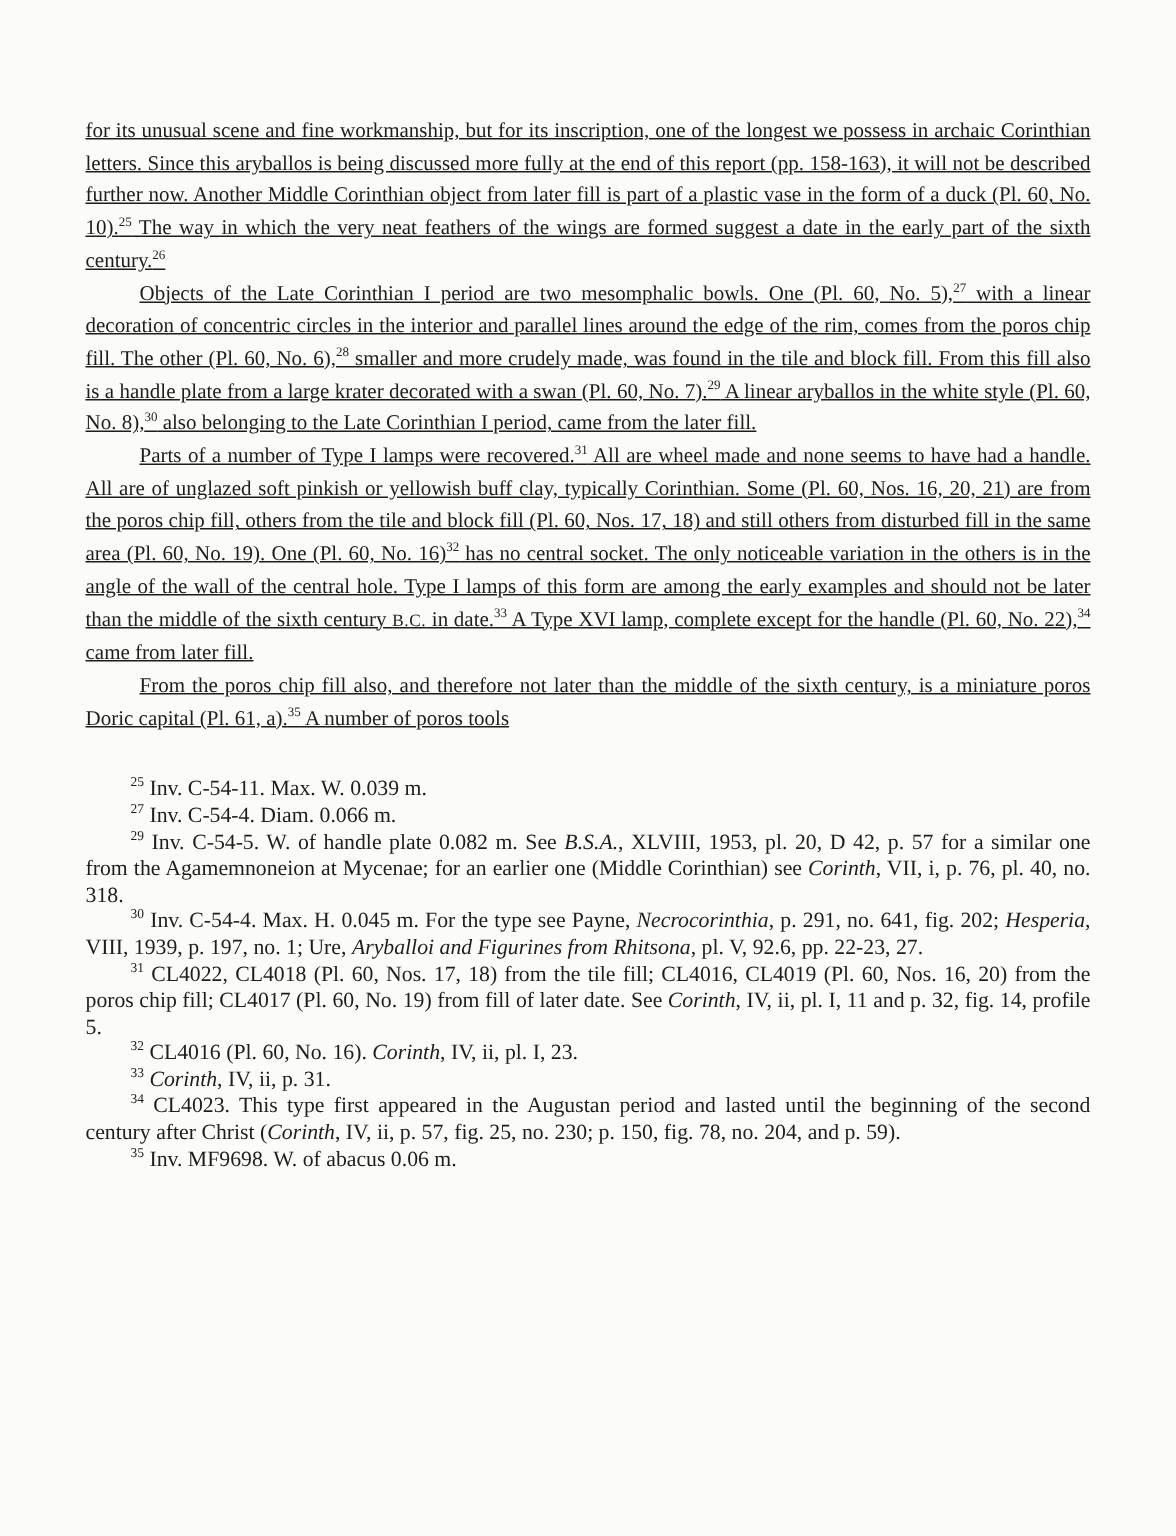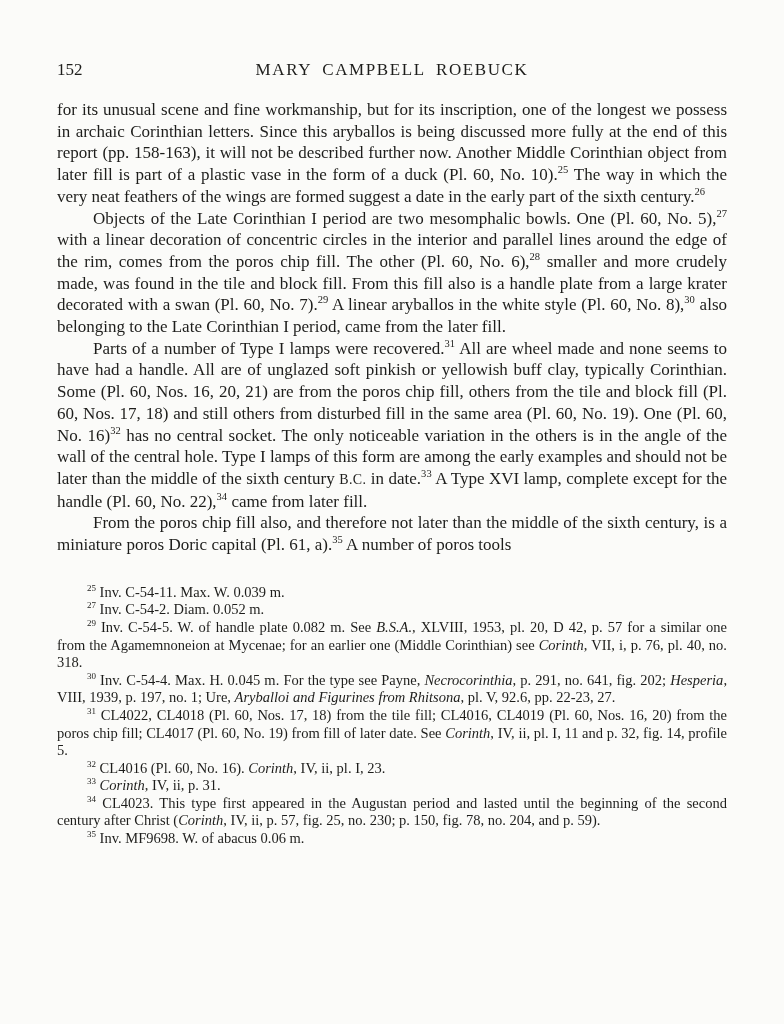--- a/index.html
+++ b/index.html
@@ -29,23 +29,24 @@
     position: absolute; left: 0; top: 0;
   }
   .running-head {
     display: block;
     text-align: center;
     letter-spacing: 1.6px;
     word-spacing: 5px;
   }
   .body-text {
     margin-top: 17px;
-    font-size: 17px;
+    font-size: 14px;
     line-height: 21.7px;
     text-align: justify;
+    text-decoration: underline;
   }
   .body-text p { margin: 0; }
   .body-text p.indent { text-indent: 36px; }
   .footnotes-section {
     margin-top: 28px;
     font-size: 14.5px;
     line-height: 17.6px;
     text-align: justify;
   }
   .footnotes-section p {
@@ -60,35 +61,31 @@
   }
   .ital { font-style: italic; }
   .smallcaps { font-size: 0.82em; letter-spacing: 0.4px; }
 </style>
 </head>
 <body>
 
 <div class="page">
   <div class="content">
 
-    <header class="running-header">
-      <span class="page-num">152</span>
-      <span class="running-head">MARY CAMPBELL ROEBUCK</span>
-    </header>
 
     <main class="body-text" id="body-text">
         <p><span>for its unusual scene and fine workmanship, but for its inscription, one of the longest we possess in archaic Corinthian letters.  Since this aryballos is being discussed more fully at the end of this report (pp. 158-163), it will not be described further now.  Another Middle Corinthian object from later fill is part of a plastic vase in the form of a duck (Pl. 60, No. 10).</span><span class="sup">25</span><span>  The way in which the very neat feathers of the wings are formed suggest a date in the early part of the sixth century.</span><span class="sup">26</span></p>
         <p class="indent"><span>Objects of the Late Corinthian I period are two mesomphalic bowls.  One (Pl. 60, No. 5),</span><span class="sup">27</span><span> with a linear decoration of concentric circles in the interior and parallel lines around the edge of the rim, comes from the poros chip fill.  The other (Pl. 60, No. 6),</span><span class="sup">28</span><span> smaller and more crudely made, was found in the tile and block fill.  From this fill also is a handle plate from a large krater decorated with a swan (Pl. 60, No. 7).</span><span class="sup">29</span><span>  A linear aryballos in the white style (Pl. 60, No. 8),</span><span class="sup">30</span><span> also belonging to the Late Corinthian I period, came from the later fill.</span></p>
         <p class="indent"><span>Parts of a number of Type I lamps were recovered.</span><span class="sup">31</span><span>  All are wheel made and none seems to have had a handle.  All are of unglazed soft pinkish or yellowish buff clay, typically Corinthian.  Some (Pl. 60, Nos. 16, 20, 21) are from the poros chip fill, others from the tile and block fill (Pl. 60, Nos. 17, 18) and still others from disturbed fill in the same area (Pl. 60, No. 19).  One (Pl. 60, No. 16)</span><span class="sup">32</span><span> has no central socket.  The only noticeable variation in the others is in the angle of the wall of the central hole.  Type I lamps of this form are among the early examples and should not be later than the middle of the sixth century </span><span class="smallcaps">B.C.</span><span> in date.</span><span class="sup">33</span><span>  A Type XVI lamp, complete except for the handle (Pl. 60, No. 22),</span><span class="sup">34</span><span> came from later fill.</span></p>
         <p class="indent"><span>From the poros chip fill also, and therefore not later than the middle of the sixth century, is a miniature poros Doric capital (Pl. 61, a).</span><span class="sup">35</span><span>  A number of poros tools</span></p>
       </main>
 
     <section class="footnotes-section" id="footnotes">
         <p class="indent"><span class="sup">25</span><span> Inv. C-54-11.  Max. W. 0.039 m.</span></p>
-        <p class="indent"><span class="sup">27</span><span> Inv. C-54-2.  Diam. 0.052 m.</span></p>
+        <p class="indent"><span class="sup">27</span><span> Inv. C-54-4.  Diam. 0.066 m.</span></p>
         <p class="indent"><span class="sup">29</span><span> Inv. C-54-5.  W. of handle plate 0.082 m.  See </span><span class="ital">B.S.A.</span><span>, XLVIII, 1953, pl. 20, D 42, p. 57 for a similar one from the Agamemnoneion at Mycenae; for an earlier one (Middle Corinthian) see </span><span class="ital">Corinth</span><span>, VII, i, p. 76, pl. 40, no. 318.</span></p>
         <p class="indent"><span class="sup">30</span><span> Inv. C-54-4.  Max. H. 0.045 m.  For the type see Payne, </span><span class="ital">Necrocorinthia</span><span>, p. 291, no. 641, fig. 202; </span><span class="ital">Hesperia</span><span>, VIII, 1939, p. 197, no. 1; Ure, </span><span class="ital">Aryballoi and Figurines from Rhitsona</span><span>, pl. V, 92.6, pp. 22-23, 27.</span></p>
         <p class="indent"><span class="sup">31</span><span> CL4022, CL4018 (Pl. 60, Nos. 17, 18) from the tile fill; CL4016, CL4019 (Pl. 60, Nos. 16, 20) from the poros chip fill; CL4017 (Pl. 60, No. 19) from fill of later date.  See </span><span class="ital">Corinth</span><span>, IV, ii, pl. I, 11 and p. 32, fig. 14, profile 5.</span></p>
         <p class="indent"><span class="sup">32</span><span> CL4016 (Pl. 60, No. 16).  </span><span class="ital">Corinth</span><span>, IV, ii, pl. I, 23.</span></p>
         <p class="indent"><span class="sup">33</span><span> </span><span class="ital">Corinth</span><span>, IV, ii, p. 31.</span></p>
         <p class="indent"><span class="sup">34</span><span> CL4023.  This type first appeared in the Augustan period and lasted until the beginning of the second century after Christ (</span><span class="ital">Corinth</span><span>, IV, ii, p. 57, fig. 25, no. 230; p. 150, fig. 78, no. 204, and p. 59).</span></p>
         <p class="indent"><span class="sup">35</span><span> Inv. MF9698.  W. of abacus 0.06 m.</span></p>
       </section>
 
   </div>

